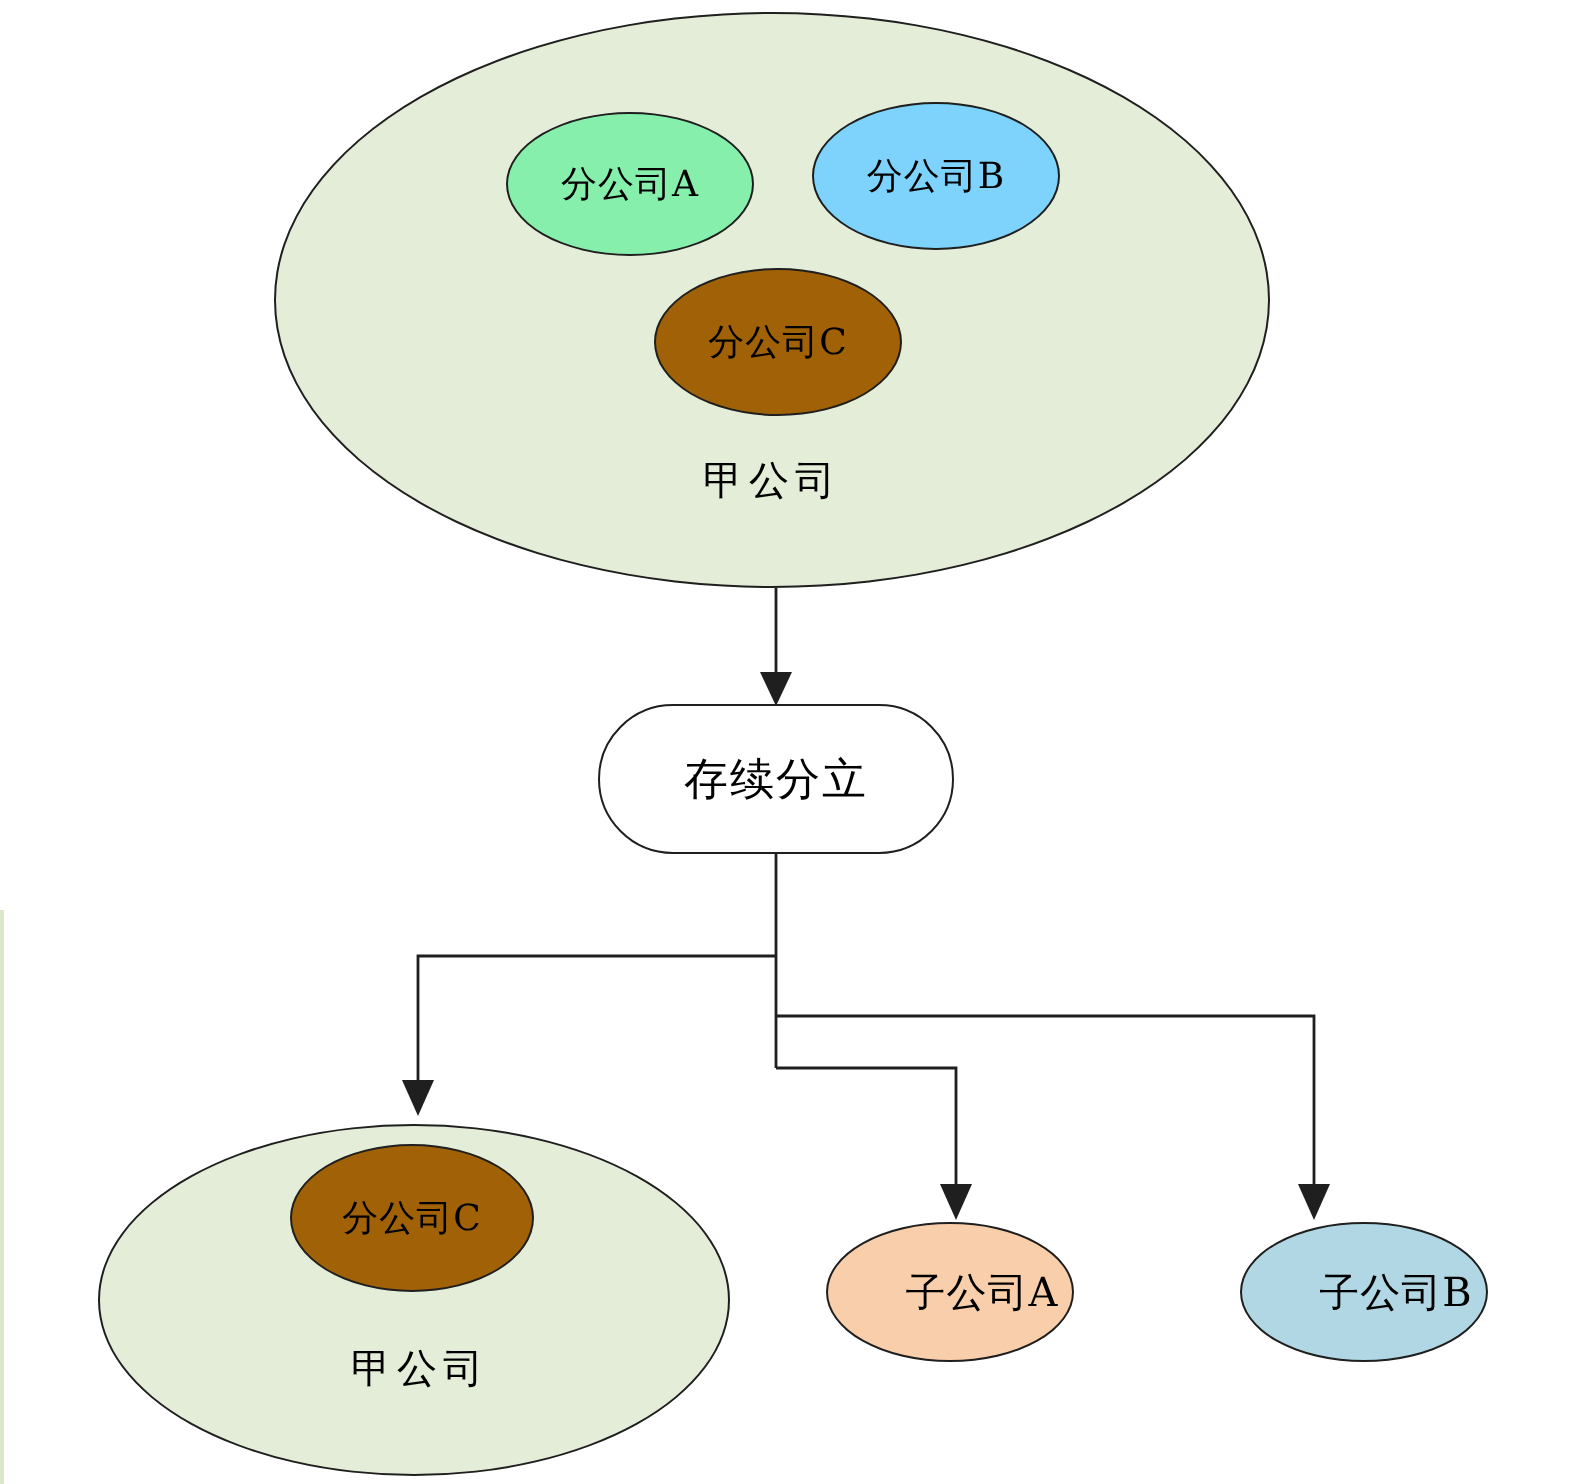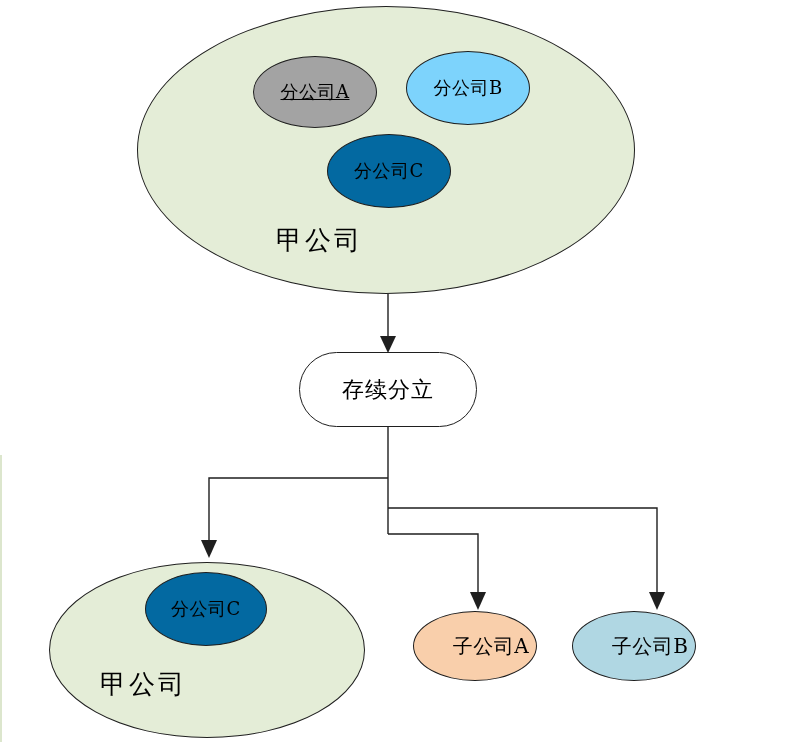--- a/index.html
+++ b/index.html
@@ -19,31 +19,32 @@
   .ellipse {
     position: absolute;
     border: 1.5px solid #1f1f1f;
     border-radius: 50%;
     box-sizing: border-box;
     display: flex;
     align-items: center;
     justify-content: center;
   }
   .ellipse.parent { background: #e4edd7; }
-  .ellipse.branch-a { background: #a3a3a3; text-decoration: underline; }
+  .ellipse.branch-a { background: #86efac; }
   .ellipse.branch-b { background: #7dd3fc; }
-  .ellipse.branch-c { background: #0369a1; }
+  .ellipse.branch-c { background: #a16207; }
   .ellipse.sub-a { background: #f9cfab; }
   .ellipse.sub-b { background: #b0d7e3; }
   .small-label { font-size: 18px; letter-spacing: 0.5px; }
   .sub-label   { font-size: 20px; letter-spacing: 0.5px; margin-left: 32px; }
   .parent-label {
     position: absolute;
     width: 220px;
-    font-size: 26px;
+    text-align: center;
+    font-size: 20px;
     letter-spacing: 3px;
     line-height: 34px;
   }
   .process-pill {
     position: absolute;
     left: 299px; top: 352px;
     width: 178px; height: 75px;
     box-sizing: border-box;
     background: #ffffff;
     border: 1.5px solid #1f1f1f;
@@ -117,17 +118,17 @@
   <div class="ellipse branch-c" style="left:145px; top:572px; width:122px; height:74px;">
     <span class="small-label">分公司C</span>
   </div>
 
   <div class="parent-label" style="left:100px; top:667px;">甲公司</div>
 
   <div class="ellipse sub-a" style="left:413px; top:611px; width:124px; height:70px;">
     <span class="sub-label">子公司A</span>
   </div>
 
-  <div class="ellipse sub-b" style="left:572px; top:611px; width:124px; height:70px;">
+  <div class="ellipse sub-b" style="left:620px; top:611px; width:124px; height:70px;">
     <span class="sub-label">子公司B</span>
   </div>
 
 </div>
 
 </body></html>

